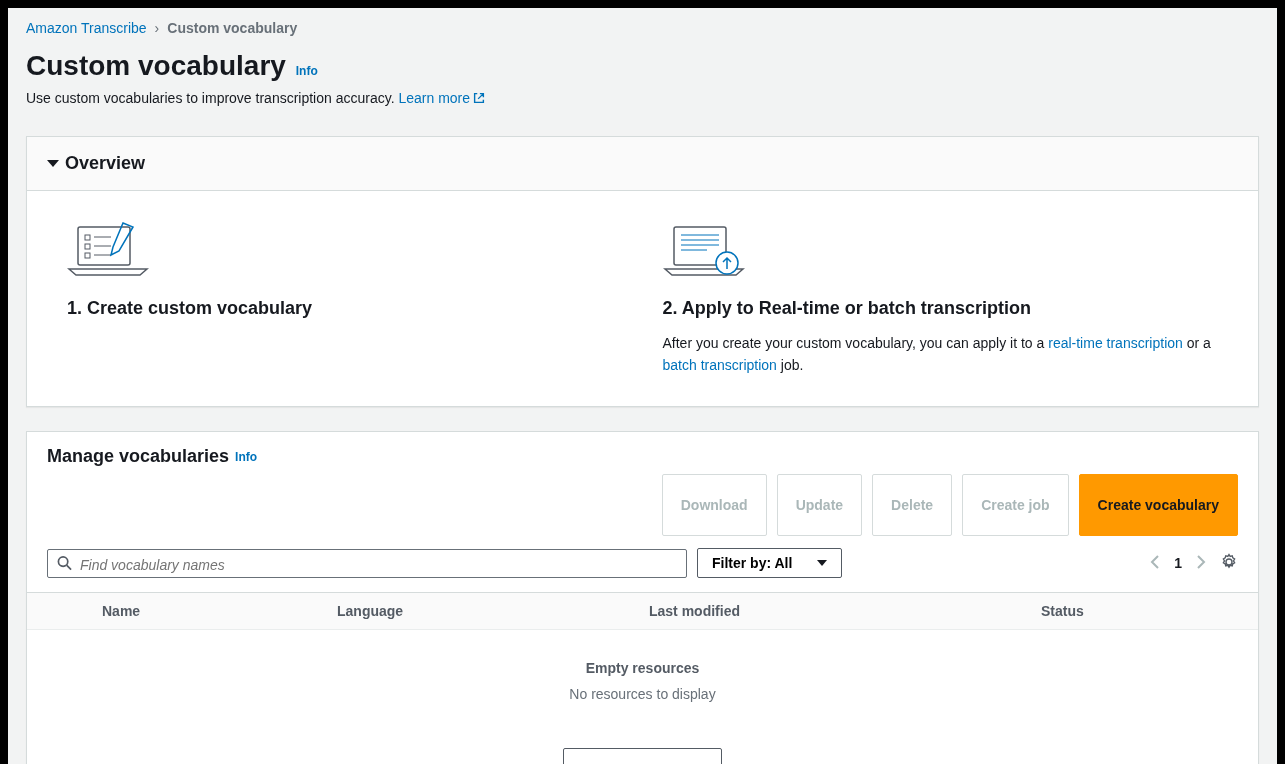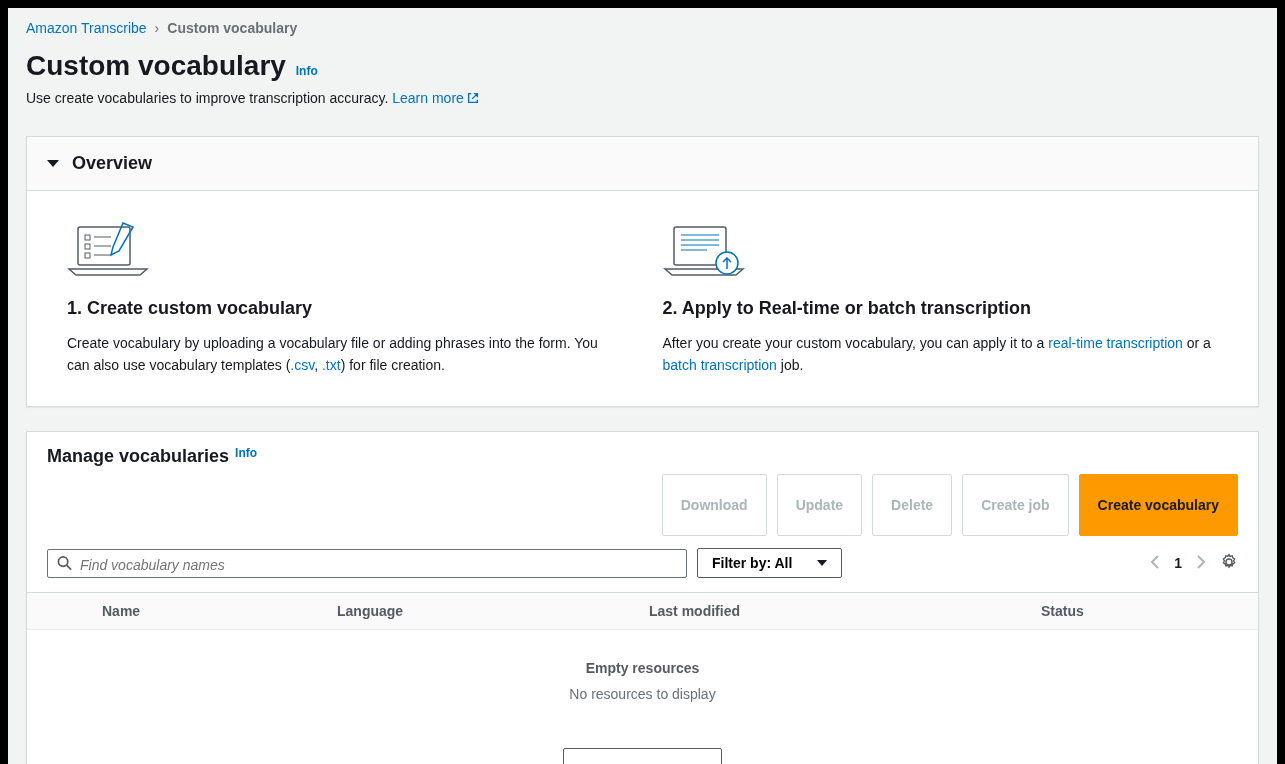--- a/index.html
+++ b/index.html
@@ -49,21 +49,21 @@
     margin-top: 28px;
     border: 1px solid #d5dbdb;
     background: #fff;
     box-shadow: 0 1px 1px rgba(0,0,0,0.05);
   }
   .panel-header {
     background: #fafafa;
     padding: 16px 20px;
     display: flex;
     align-items: center;
-    gap: 13px;
+    gap: 6px;
     border-bottom: 1px solid #d5dbdb;
   }
   .triangle {
     width: 0; height: 0;
     border-left: 6px solid transparent;
     border-right: 6px solid transparent;
     border-top: 7px solid #16191f;
   }
   .panel-header h2 { font-size: 18px; font-weight: 700; }
 
@@ -83,21 +83,21 @@
     border: 1px solid #d5dbdb;
     background: #fff;
     box-shadow: 0 1px 1px rgba(0,0,0,0.05);
   }
   .manage-header {
     padding: 14px 20px 8px 20px;
     display: flex;
     align-items: flex-start;
     justify-content: space-between;
   }
-  .manage-title-wrap { display:flex; align-items: flex-start; }
+  .manage-title-wrap { display:flex; align-items: center; }
   .manage-title { font-size: 18px; font-weight: 700; }
   .btn-row { display: flex; gap: 10px; }
   .btn {
     border: 1px solid #545b64;
     background: #fff;
     color: #545b64;
     font-weight: 700;
     font-size: 14px;
     padding: 22px 18px;
     border-radius: 2px;
@@ -187,21 +187,21 @@
     <a href="#">Amazon Transcribe</a>
     <span class="chevron">›</span>
     <span class="current">Custom vocabulary</span>
   </div>
 
   <div>
     <h1 class="title">Custom vocabulary</h1>
     <span class="info-link">Info</span>
   </div>
   <p class="subtitle">
-    <span>Use create vocabularies to improve transcription accuracy. </span><a href="#"><span>Learn more</span><span class="ext-icon"><svg width="14" height="14" viewBox="0 0 16 16">
+    <span>Use custom vocabularies to improve transcription accuracy. </span><a href="#"><span>Learn more</span><span class="ext-icon"><svg width="14" height="14" viewBox="0 0 16 16">
             <path fill="none" stroke="#0073bb" stroke-width="1.6" d="M6 3H3v10h10v-3M9 3h4v4M13 3l-6 6"></path>
           </svg></span></a>
   </p>
 
   <div class="panel">
     <div class="panel-header">
       <span class="triangle"></span>
       <h2>Overview</h2>
     </div>
     <div class="overview-body">
@@ -213,23 +213,20 @@
             <rect x="18" y="14" width="5" height="5" fill="none" stroke="#545b64"></rect>
             <rect x="18" y="23" width="5" height="5" fill="none" stroke="#545b64"></rect>
             <rect x="18" y="32" width="5" height="5" fill="none" stroke="#545b64"></rect>
             <line x1="27" y1="16" x2="44" y2="16" stroke="#545b64"></line>
             <line x1="27" y1="25" x2="44" y2="25" stroke="#545b64"></line>
             <line x1="27" y1="34" x2="44" y2="34" stroke="#545b64"></line>
             <path d="M56 2 l10 4 -14 24 -8 4 2-8 z" fill="none" stroke="#0073bb" stroke-width="1.5"></path>
           </svg>
         </div>
         <h3>1. Create custom vocabulary</h3>
-        <p>
-          <span>Create vocabulary by uploading a vocabulary file or adding phrases into the form. You can also use vocabulary templates (</span><a href="#">.csv</a><span>, </span><a href="#">.txt</a><span>) for file creation.</span>
-        </p>
       </div>
       <div class="ov-col">
         <div class="ov-icon">
           <svg width="82" height="56" viewBox="0 0 82 56">
             <rect x="11" y="6" width="52" height="38" rx="2" fill="none" stroke="#545b64" stroke-width="1.5"></rect>
             <path d="M2 48 h78 l-7 6 H9 z" fill="none" stroke="#545b64" stroke-width="1.5"></path>
             <line x1="18" y1="14" x2="56" y2="14" stroke="#0073bb"></line>
             <line x1="18" y1="19" x2="56" y2="19" stroke="#0073bb"></line>
             <line x1="18" y1="24" x2="56" y2="24" stroke="#0073bb"></line>
             <line x1="18" y1="29" x2="44" y2="29" stroke="#0073bb"></line>

